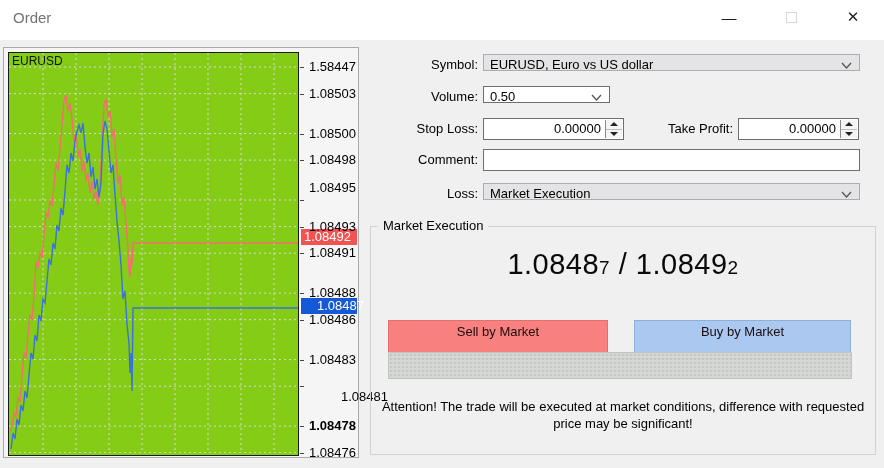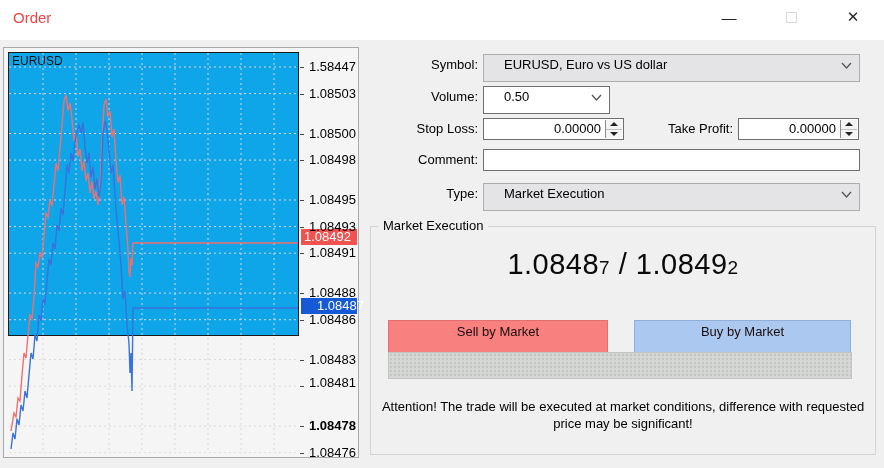--- a/index.html
+++ b/index.html
@@ -1,39 +1,39 @@
 <!DOCTYPE html>
 <html><head>
 <meta charset="utf-8">
 <style>
   * { margin:0; padding:0; box-sizing:border-box; }
   html,body { width:884px; height:468px; overflow:hidden; }
   body { font-family:"Liberation Sans", sans-serif; background:#f0f0f0; position:relative; font-size:13px; color:#000; }
 
   
   .titlebar { position:absolute; left:0; top:0; width:884px; height:40px; background:#ffffff; }
-  .title { position:absolute; left:13px; top:9px; font-size:15px; color:#ef4444; }
+  .title { position:absolute; left:13px; top:9px; font-size:15px; color:#737373; }
   .win-controls { position:absolute; right:0; top:0; height:34px; display:flex; }
   .win-btn { width:62px; height:34px; display:flex; align-items:center; justify-content:center; font-size:15px; color:#222; cursor:pointer; }
   .win-btn.disabled { color:#cfcfcf; }
   .maxbox { width:11px; height:11px; border:1px solid #d8d8d8; display:inline-block; }
 
   
   .chart-panel { position:absolute; left:3px; top:47px; width:356px; height:411px; background:#f5f5f5; border:1px solid #a9a9ad; }
-  .chart-box { position:absolute; left:4px; top:4px; width:291px; height:284px; background:#0ea5e9; border:1px solid #1a1a1a; }
+  .chart-box { position:absolute; left:4px; top:4px; width:291px; height:404px; background:#84cc16; border:1px solid #1a1a1a; }
   .chart-box svg { position:absolute; left:0; top:0; }
   .chart-symbol { position:absolute; left:3px; top:1px; font-size:12px; color:#111; }
   .price-scale { position:absolute; left:296px; top:0; width:58px; height:410px; }
   .axis-label { position:absolute; left:9px; font-size:13px; color:#000; white-space:nowrap; height:16px; line-height:16px; }
   .axis-tick { position:absolute; left:0; width:4px; height:1px; background:#444; }
   .price-tag { position:absolute; left:1px; width:56px; height:16px; line-height:16px; font-size:13px; color:#fff; padding-left:3px; }
 
   
   .flabel { position:absolute; width:110px; text-align:right; height:21px; line-height:21px; }
-  .combo { position:absolute; height:28px; background:#e4e4e6; border:1px solid #adadad; line-height:20px; padding-left:20px; cursor:pointer; }
+  .combo { position:absolute; height:17px; background:#e4e4e6; border:1px solid #adadad; line-height:20px; padding-left:6px; cursor:pointer; }
   .combo .chev { position:absolute; right:6px; top:4px; }
   .field { position:absolute; height:22px; background:#ffffff; border:1px solid #6e6e6e; line-height:20px; padding-left:6px; }
   .num { text-align:right; padding-right:22px; }
   .spin { position:absolute; right:1px; top:1px; width:17px; height:18px; border-left:1px solid #8a8a8a; display:flex; flex-direction:column; }
   .spin div { flex:1; display:flex; align-items:center; justify-content:center; cursor:pointer; background:#f4f4f4; }
   .spin div:first-child { border-bottom:1px solid #bdbdbd; }
   .tri-up { width:0; height:0; border-left:4px solid transparent; border-right:4px solid transparent; border-bottom:4px solid #222; }
   .tri-dn { width:0; height:0; border-left:4px solid transparent; border-right:4px solid transparent; border-top:4px solid #222; }
 
   
@@ -104,33 +104,33 @@
     <div class="price-tag" style="background: rgb(22, 89, 214); top: 250.4px; padding-left: 16px;">1.08487</div>
   <div class="axis-tick" style="top: 19px;"></div>
       <div class="axis-label" style="top: 11px;">1.58447</div>
       <div class="axis-tick" style="top: 45.6px;"></div>
       <div class="axis-label" style="top: 37.6px;">1.08503</div>
       <div class="axis-tick" style="top: 85.5px;"></div>
       <div class="axis-label" style="top: 77.5px;">1.08500</div>
       <div class="axis-tick" style="top: 112.1px;"></div>
       <div class="axis-label" style="top: 104.1px;">1.08498</div>
       <div class="axis-tick" style="top: 152px;"></div>
-      <div class="axis-label" style="top: 144px;">1.08495</div>
+      <div class="axis-label" style="top: 132px;">1.08495</div>
       <div class="axis-tick" style="top: 178.6px;"></div>
       <div class="axis-label" style="top: 170.6px;">1.08493</div>
       <div class="axis-tick" style="top: 205.2px;"></div>
       <div class="axis-label" style="top: 197.2px;">1.08491</div>
       <div class="axis-tick" style="top: 245.1px;"></div>
       <div class="axis-label" style="top: 237.1px;">1.08488</div>
       <div class="axis-tick" style="top: 271.7px;"></div>
       <div class="axis-label" style="top: 263.7px;">1.08486</div>
       <div class="axis-tick" style="top: 311.6px;"></div>
       <div class="axis-label" style="top: 303.6px;">1.08483</div>
       <div class="axis-tick" style="top: 338.2px;"></div>
-      <div class="axis-label" style="top: 327px;">1.08481</div>
+      <div class="axis-label" style="top: 341px; margin-left: 32px;">1.08481</div>
       <div class="axis-tick" style="top: 378.1px;"></div>
       <div class="axis-label" style="top: 370.1px; font-weight: bold;">1.08478</div>
       <div class="axis-tick" style="top: 404.7px;"></div>
       <div class="axis-label" style="top: 396.7px;">1.08476</div>
     </div>
 </div>
 
 <div>
   <div class="flabel" style="left:368px;top:54px;">Symbol:</div>
   <div class="combo" style="left:483px;top:54px;width:377px;">
@@ -172,21 +172,21 @@
           <span class="tri-dn"></span>
         </div>
     </div>
   </div>
 
   <div class="flabel" style="left:368px;top:149px;">Comment:</div>
   <div class="field" style="left:483px;top:149px;width:377px;">
     <span></span>
   </div>
 
-  <div class="flabel" style="left:368px;top:183px;">Type:</div>
+  <div class="flabel" style="left:368px;top:183px;">Loss:</div>
   <div class="combo" style="left:483px;top:183px;width:377px;">
     <span>Market Execution</span>
     <svg class="chev" width="13" height="13" viewBox="0 0 13 13">
         <polyline points="2,4 6.5,9 11,4" fill="none" stroke="#555" stroke-width="1.3"></polyline>
       </svg>
   </div>
 </div>
 
 <div class="groupbox"></div>
 <span class="group-label">Market Execution</span>

